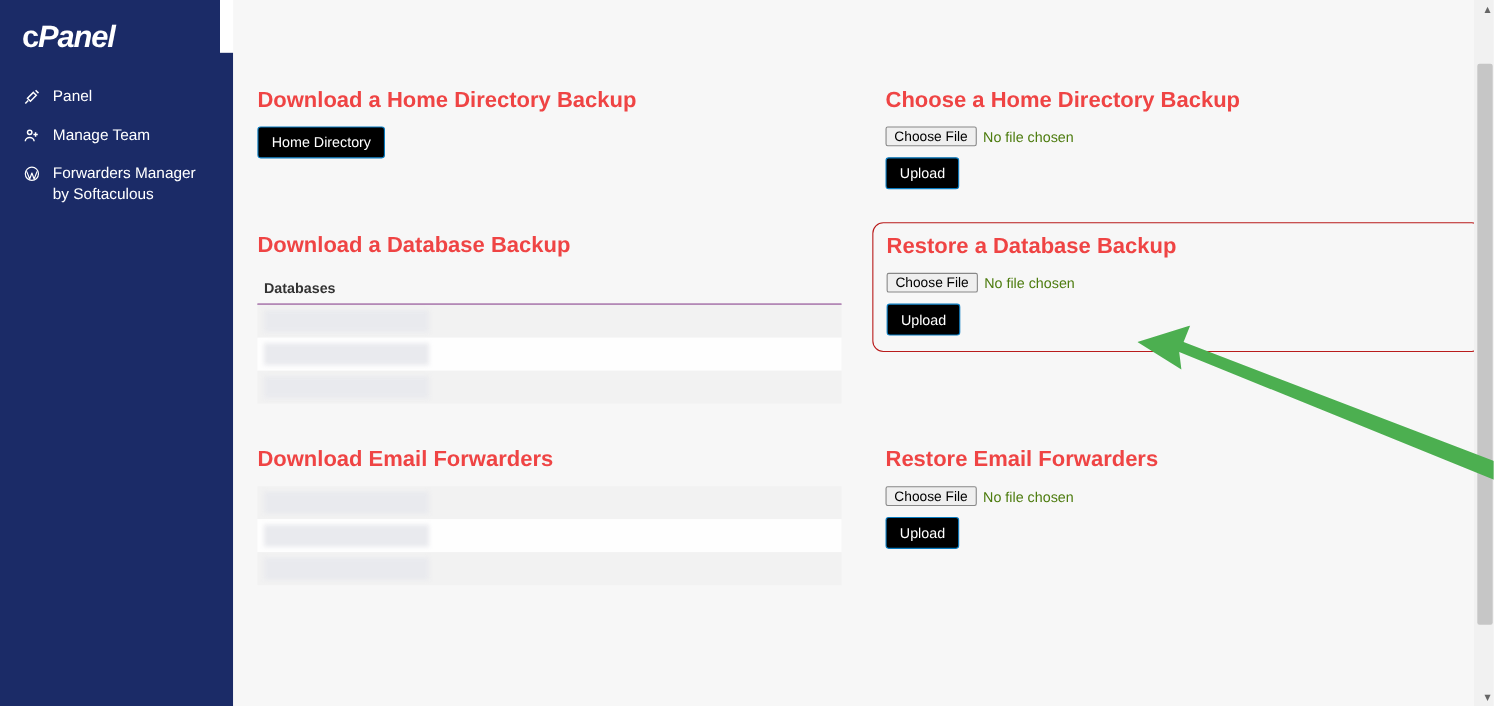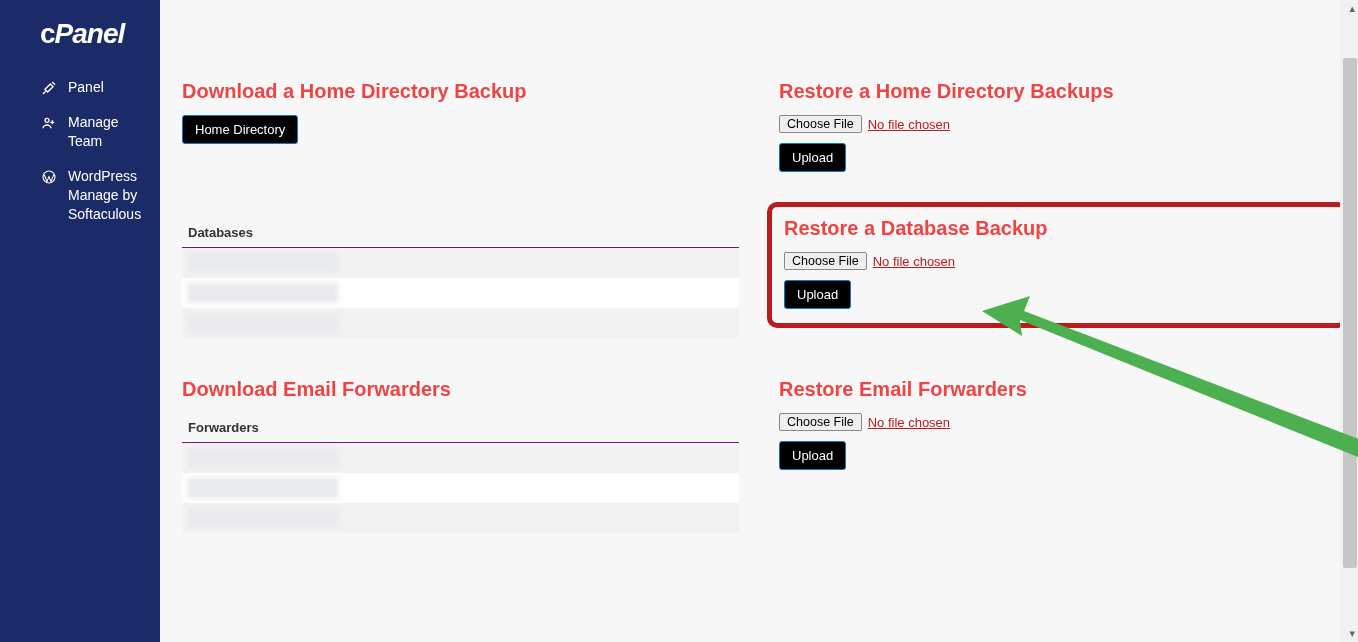--- a/index.html
+++ b/index.html
@@ -6,26 +6,25 @@
     body {
       font-family: -apple-system, BlinkMacSystemFont, "Segoe UI", Helvetica, Arial, sans-serif;
       background: #fff;
       color: #333;
       overflow: hidden;
     }
     .app { display: flex; width: 1358px; height: 642px; position: relative; }
     
     
     .sidebar {
-      width: 160px;
+      width: 212px;
       background: #1b2b67;
       color: #fff;
       flex-shrink: 0;
       padding-top: 18px;
-      padding-left: 20px;
     }
     .logo {
       padding: 0 20px 20px 20px;
     }
     .logo-text {
       font-size: 28px;
       font-weight: 700;
       font-style: italic;
       letter-spacing: -1px;
       color: #fff;
@@ -130,21 +129,21 @@
     }
     .choose-btn {
       background: #efefef;
       border: 1px solid #888;
       border-radius: 2px;
       padding: 1px 7px;
       font-size: 12.5px;
       cursor: pointer;
       font-family: inherit;
     }
-    .no-file { color: #b91c1c; font-size: 13px; text-decoration: underline; }
+    .no-file { color: #4d7c0f; font-size: 13px; }
     
     .table-box { margin-top: 6px; }
     .table-header {
       font-size: 13px;
       font-weight: 700;
       padding: 7px 6px;
       border-bottom: 1px solid #701a75;
       color: #333;
     }
     .table-row {
@@ -153,21 +152,21 @@
     }
     .table-row:nth-child(odd) { background: #f2f2f2; }
     .table-row:nth-child(even) { background: #fefefe; }
     .blur-cell {
       width: 150px; height: 20px; margin: 5px 6px;
       background: #e9eaee;
       filter: blur(2px);
     }
     
     .highlight-box {
-      border: 5px solid #b91c1c;
+      border: 1px solid #b91c1c;
       border-radius: 10px;
       padding: 10px 12px 14px 12px;
       margin: -10px -12px 0 -12px;
       position: relative;
     }
     
     
     .arrow-svg {
       position: absolute;
       left: 822px; top: 296px;
@@ -225,21 +224,21 @@
       </span>
       <span class="nav-label">Manage Team</span>
     </div>
     <div class="nav-item">
       <span class="nav-icon">
         <svg viewBox="0 0 24 24" width="16" height="16" fill="none" stroke="#fff" stroke-width="1.6">
             <circle cx="12" cy="12" r="9"></circle>
             <path d="M5 9l4 10 3-8 3 8 4-10" stroke-linecap="round" stroke-linejoin="round"></path>
           </svg>
       </span>
-      <span class="nav-label">WordPress Manage by Softaculous</span>
+      <span class="nav-label">Forwarders Manager by Softaculous</span>
     </div>
   </aside>
 
   <div class="topbar">
     <div class="search-wrap">
       <input class="search-input" type="text" placeholder="Search Tools (/)" style="">
       <span class="search-icon-btn">
         <svg viewBox="0 0 24 24" width="16" height="16" fill="none" stroke="#555" stroke-width="2">
             <circle cx="10" cy="10" r="6"></circle>
             <path d="M20 20l-5-5"></path>
@@ -262,31 +261,32 @@
 
   <main class="main">
     <div class="content">
 
       <div class="row">
         <div class="col">
           <h2 class="section-heading">Download a Home Directory Backup</h2>
           <button class="blue-btn">Home Directory</button>
         </div>
         <div class="col">
-          <h2 class="section-heading">Restore a Home Directory Backups</h2>
+          <h2 class="section-heading">Choose a Home Directory Backup</h2>
           <div class="file-row">
             <button class="choose-btn">Choose File</button>
             <span class="no-file">No file chosen</span>
           </div>
           <button class="blue-btn">Upload</button>
         </div>
       </div>
 
       <div class="row">
         <div class="col">
+          <h2 class="section-heading">Download a Database Backup</h2>
           <div class="table-box">
             <div class="table-header">Databases</div>
             <div>
               <div class="table-row">
                   <div class="blur-cell"></div>
                 </div>
               <div class="table-row">
                   <div class="blur-cell"></div>
                 </div>
               <div class="table-row">
@@ -304,21 +304,20 @@
             </div>
             <button class="blue-btn">Upload</button>
           </div>
         </div>
       </div>
 
       <div class="row">
         <div class="col">
           <h2 class="section-heading">Download Email Forwarders</h2>
           <div class="table-box">
-            <div class="table-header">Forwarders</div>
             <div>
               <div class="table-row">
                   <div class="blur-cell"></div>
                 </div>
               <div class="table-row">
                   <div class="blur-cell"></div>
                 </div>
               <div class="table-row">
                   <div class="blur-cell"></div>
                 </div>

